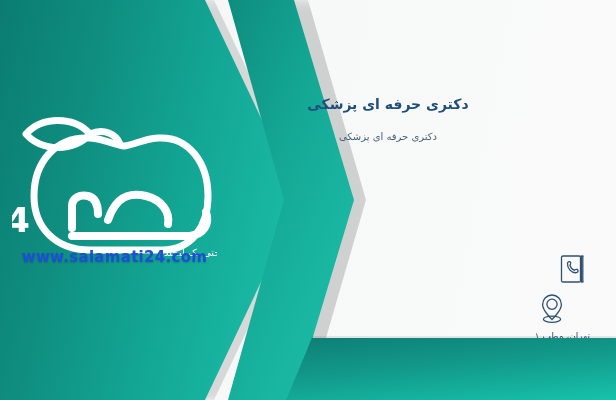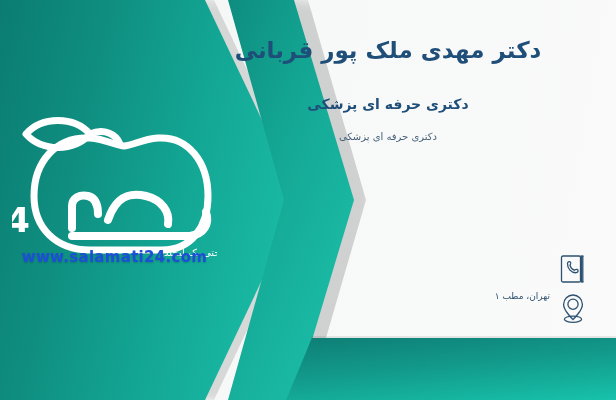--- a/index.html
+++ b/index.html
@@ -177,22 +177,22 @@
     right: 26px;
     top: 252px;
     width: 34px;
     height: 34px;
   }
   .contact-location {
     position: absolute;
     right: 26px;
     top: 291px;
     display: flex;
-    flex-direction: row;
-    align-items: flex-start;
+    flex-direction: column;
+    align-items: flex-end;
     gap: 6px;
     direction: rtl;
   }
   .contact-location .pin { width: 34px; height: 34px; flex: 0 0 auto; }
   .contact-location .loc-text {
     color: #2d5170;
     font-size: 9px;
     white-space: nowrap;
     direction: rtl;
   }
@@ -234,21 +234,20 @@
       <g fill="#ffffff">
         <text x="18" y="132" font-family="DejaVu Sans, sans-serif" font-size="34" font-weight="bold">24</text>
       </g>
 
       <text x="152" y="156" text-anchor="end" fill="#ffffff" font-family="DejaVu Sans, sans-serif" font-size="10" direction="rtl">براحتی یک لبخند</text>
     </svg>
   </div>
 
   <div class="logo-url">www.salamati24.com</div>
 
-  <div class="doctor-name">دکتر مهدی ملک پور قربانی</div>
 
   <div class="specialty-main">دکتری حرفه ای پزشکی</div>
 
   <div class="specialty-sub">دکتری حرفه ای پزشکی</div>
 
   <div class="contact-phone">
     <svg class="icon-svg" width="34" height="34" viewBox="0 0 34 34" xmlns="http://www.w3.org/2000/svg">
       <g fill="none" stroke="#2d5170" stroke-width="1.3">
         <rect x="5.5" y="4" width="19" height="26" rx="1.5"></rect>
         <line x1="24.5" y1="4" x2="27.5" y2="4"></line>

